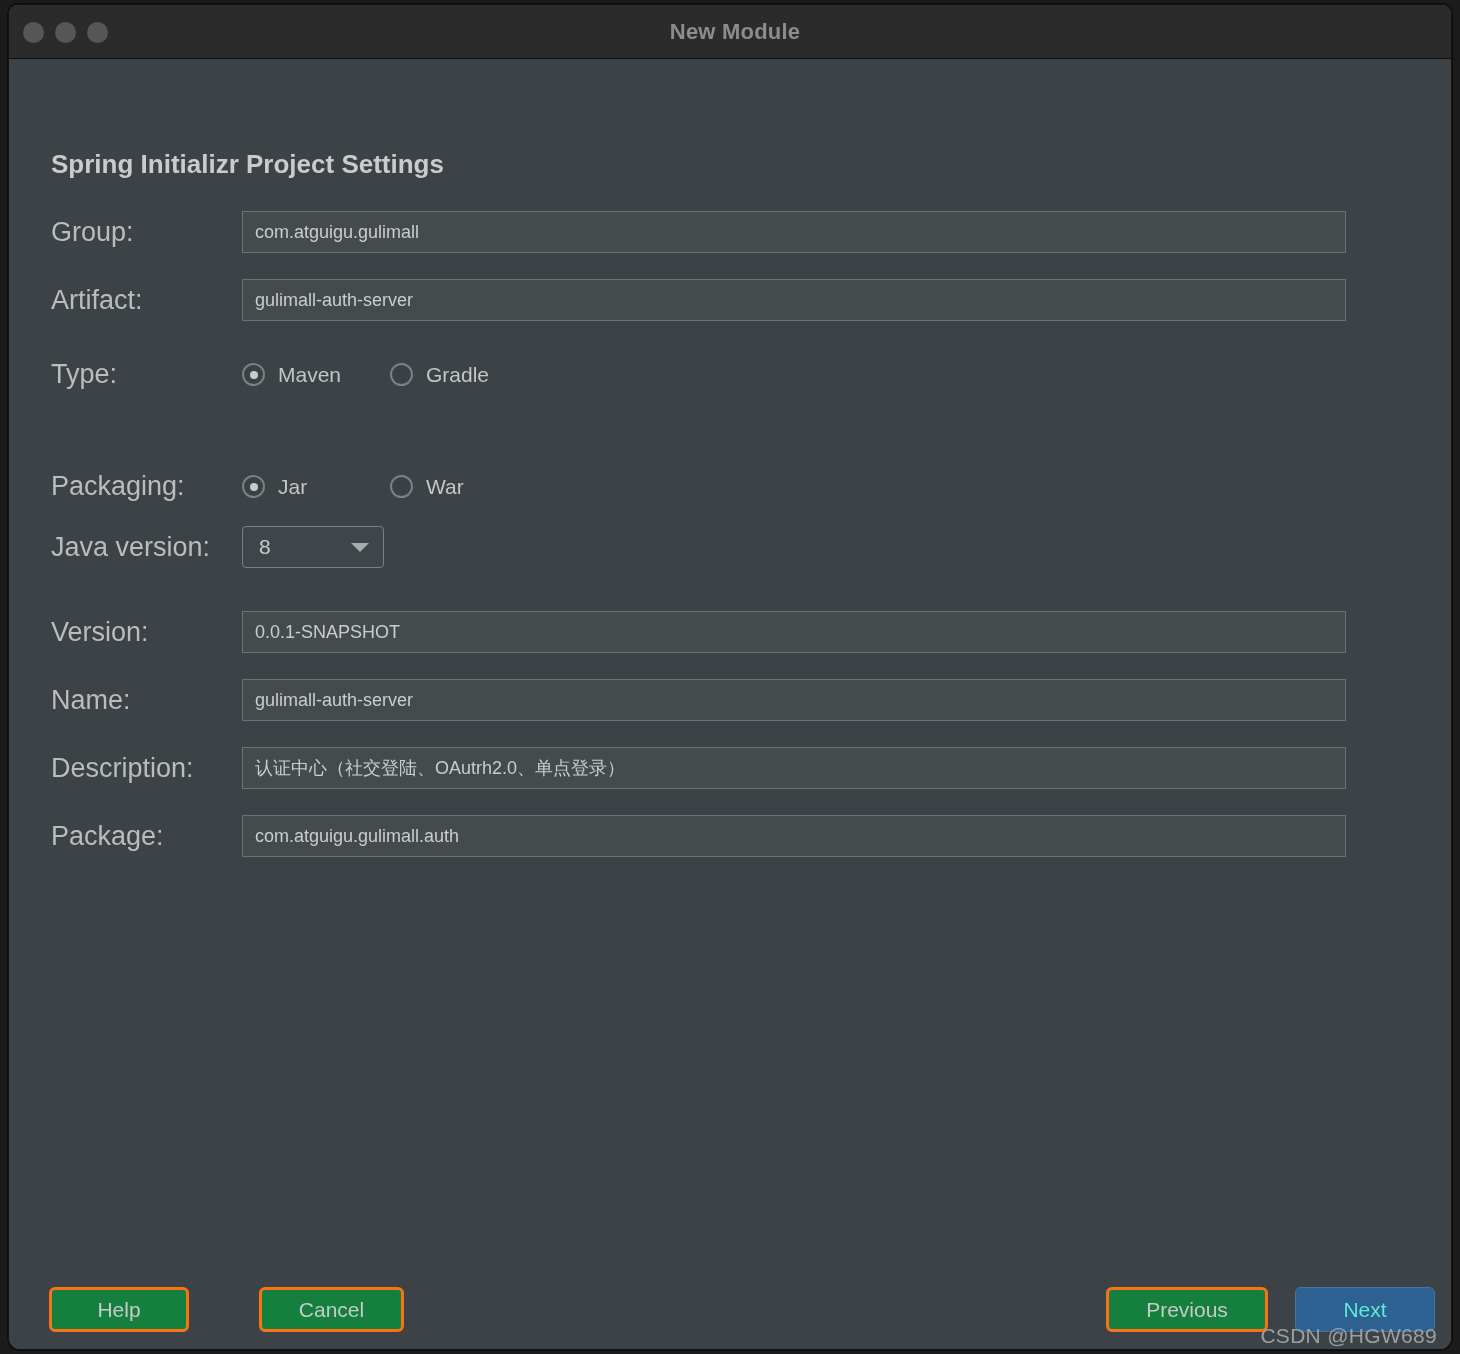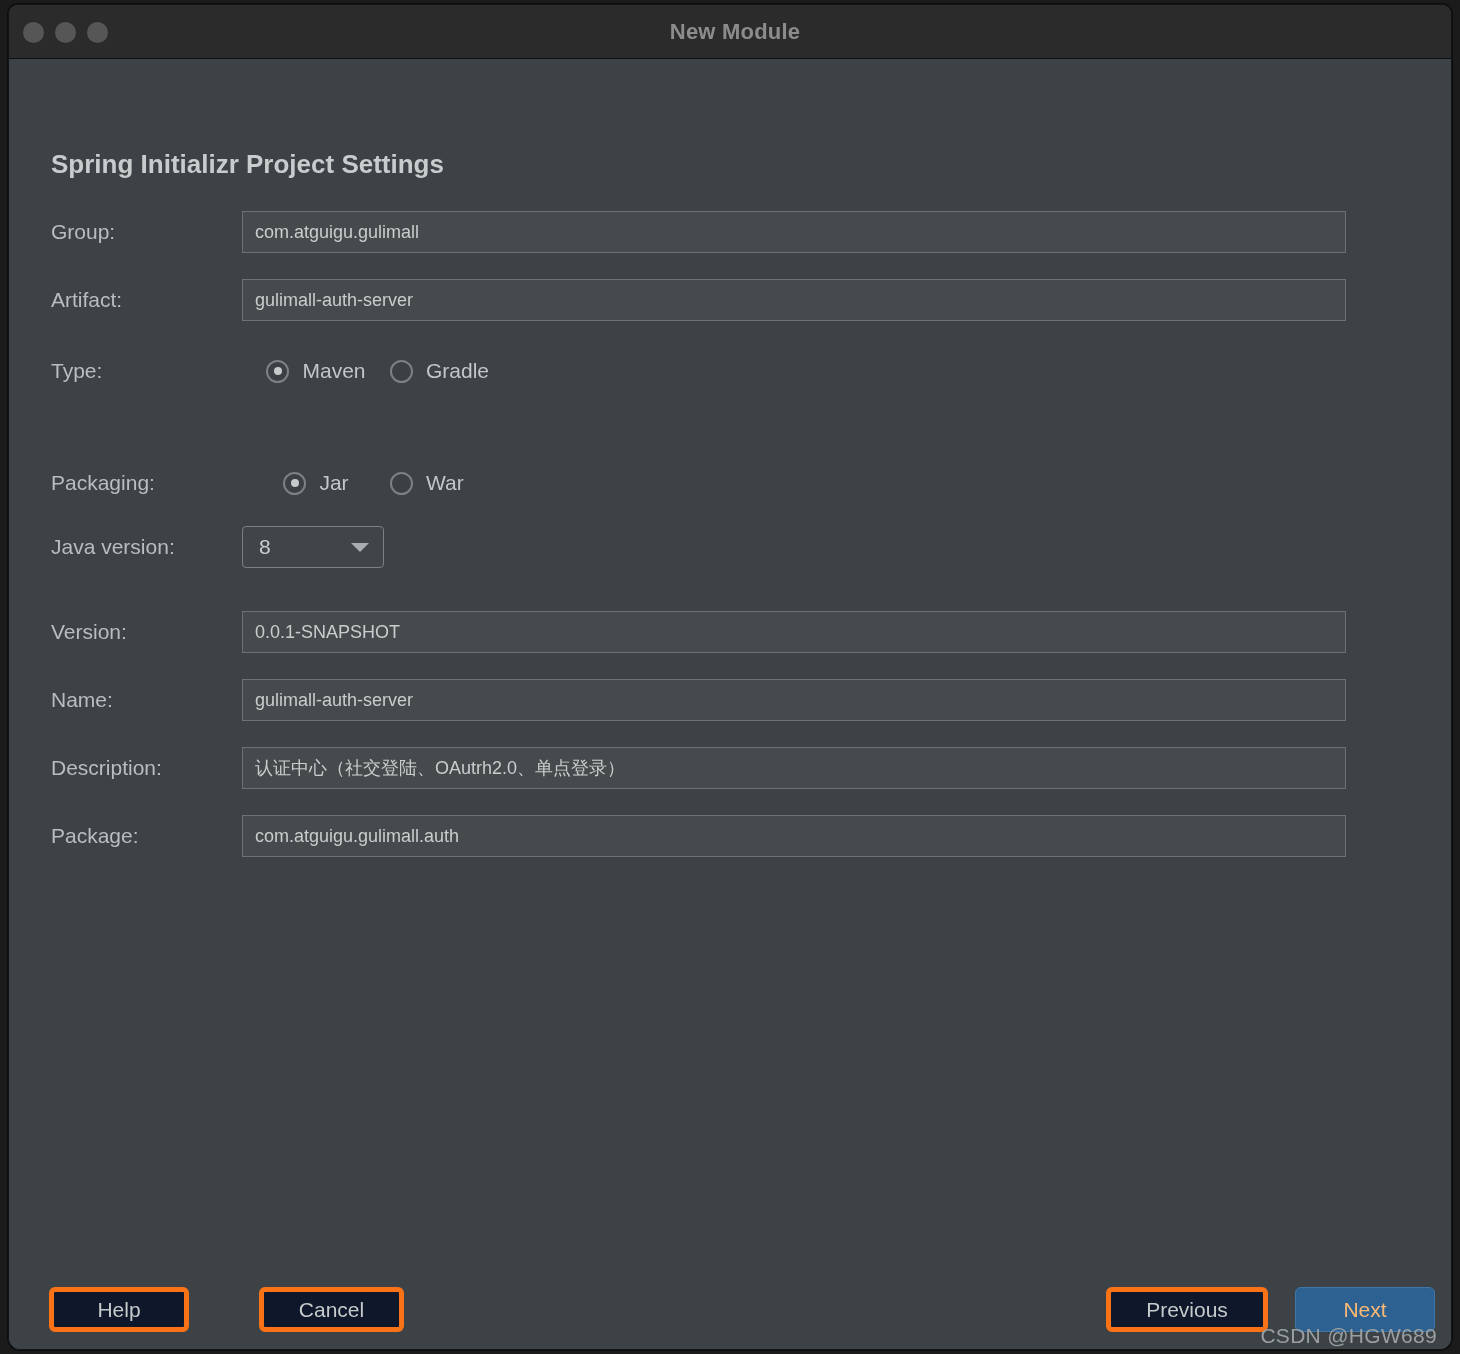--- a/index.html
+++ b/index.html
@@ -77,21 +77,21 @@
   .row {
     position: absolute;
     left: 42px;
     width: 1350px;
     display: flex;
     align-items: center;
   }
 
   .lbl {
     color: #b9bdbe;
-    font-size: 21px;
+    font-size: 27px;
     width: 191px;
     flex: 0 0 191px;
     white-space: nowrap;
   }
 
   .field {
     height: 42px;
     background: #454b4d;
     border: 1px solid #6c7173;
     color: #c9cdce;
@@ -104,21 +104,20 @@
     overflow: hidden;
     white-space: nowrap;
   }
 
   
   .radio-group { display: flex; align-items: center; }
   .radio-opt {
     display: flex;
     align-items: center;
     cursor: default;
-    justify-content: center;
   }
   .radio {
     width: 23px; height: 23px;
     border-radius: 50%;
     border: 2px solid #7c8184;
     background: #3a4043;
     position: relative;
     flex: 0 0 23px;
   }
   .radio.checked::after {
@@ -155,33 +154,33 @@
     width: 0; height: 0;
     border-left: 9px solid transparent;
     border-right: 9px solid transparent;
     border-top: 9px solid #a9adaf;
   }
 
   
   .btn {
     height: 45px;
     border-radius: 6px;
-    background: #0f172a;
-    border: 5px solid #f97316;
+    background: #15803d;
+    border: 3px solid #f97316;
     color: #c6cacb;
     font-size: 21px;
     display: flex;
     align-items: center;
     justify-content: center;
     position: absolute;
   }
   .btn.primary {
     background: #2d6192;
     border: 1px solid #3f77ab;
-    color: #fdba74;
+    color: #5eead4;
   }
 
   #watermark {
     position: absolute;
     right: 14px;
     bottom: 2px;
     color: #9aa0a2;
     font-size: 21px;
     letter-spacing: 0.3px;
     white-space: nowrap;

